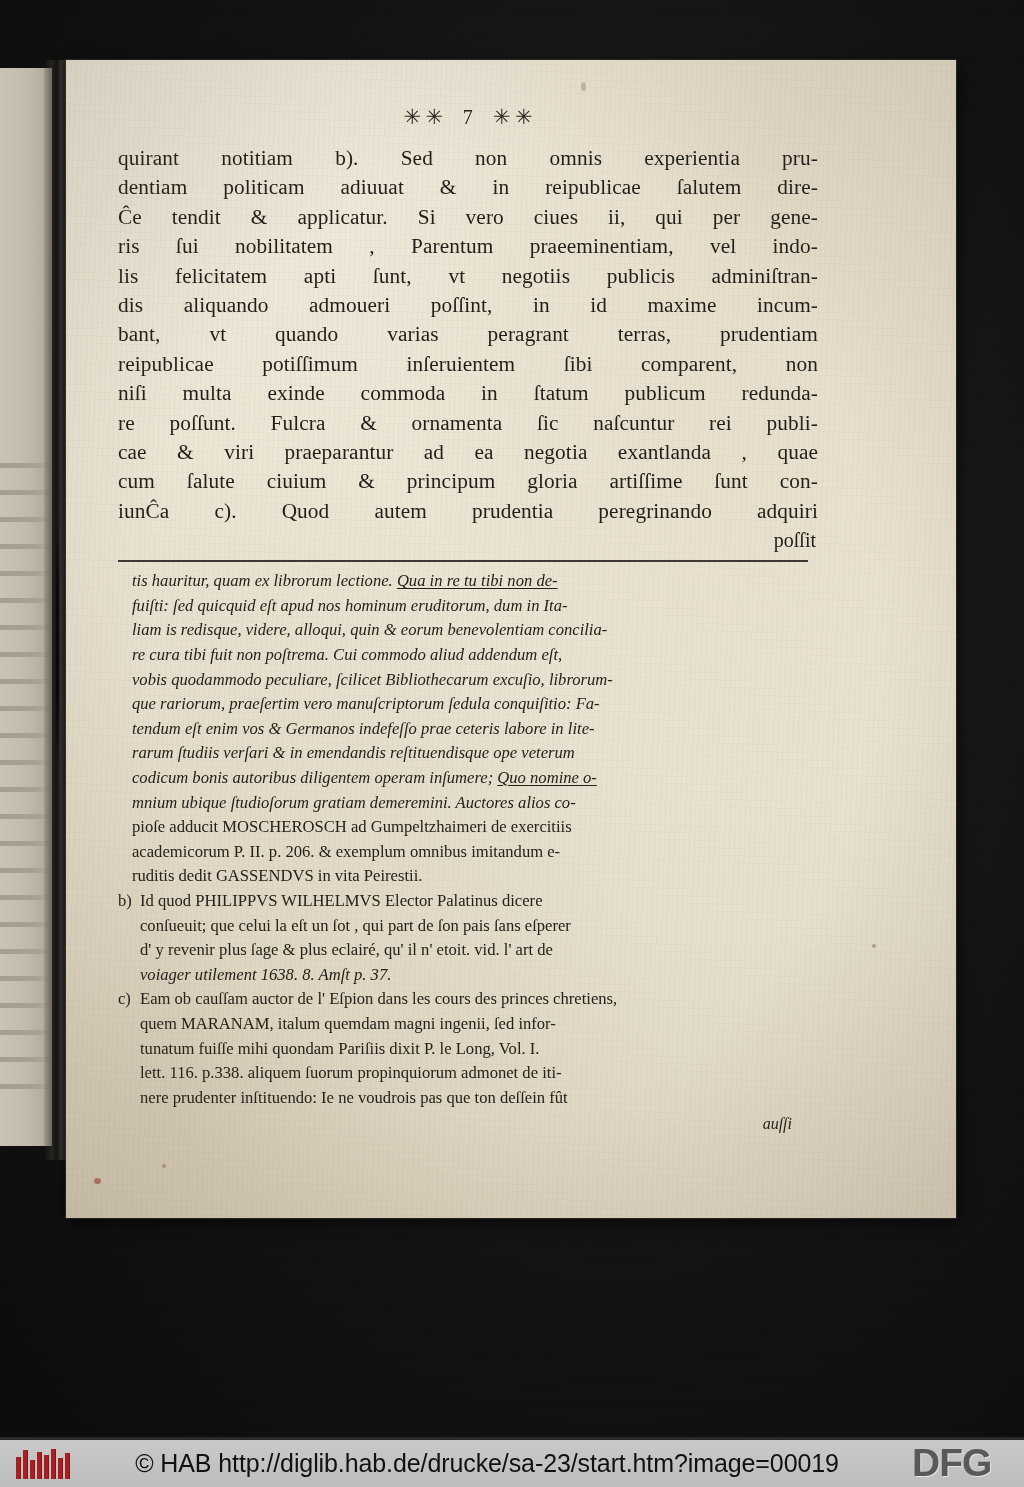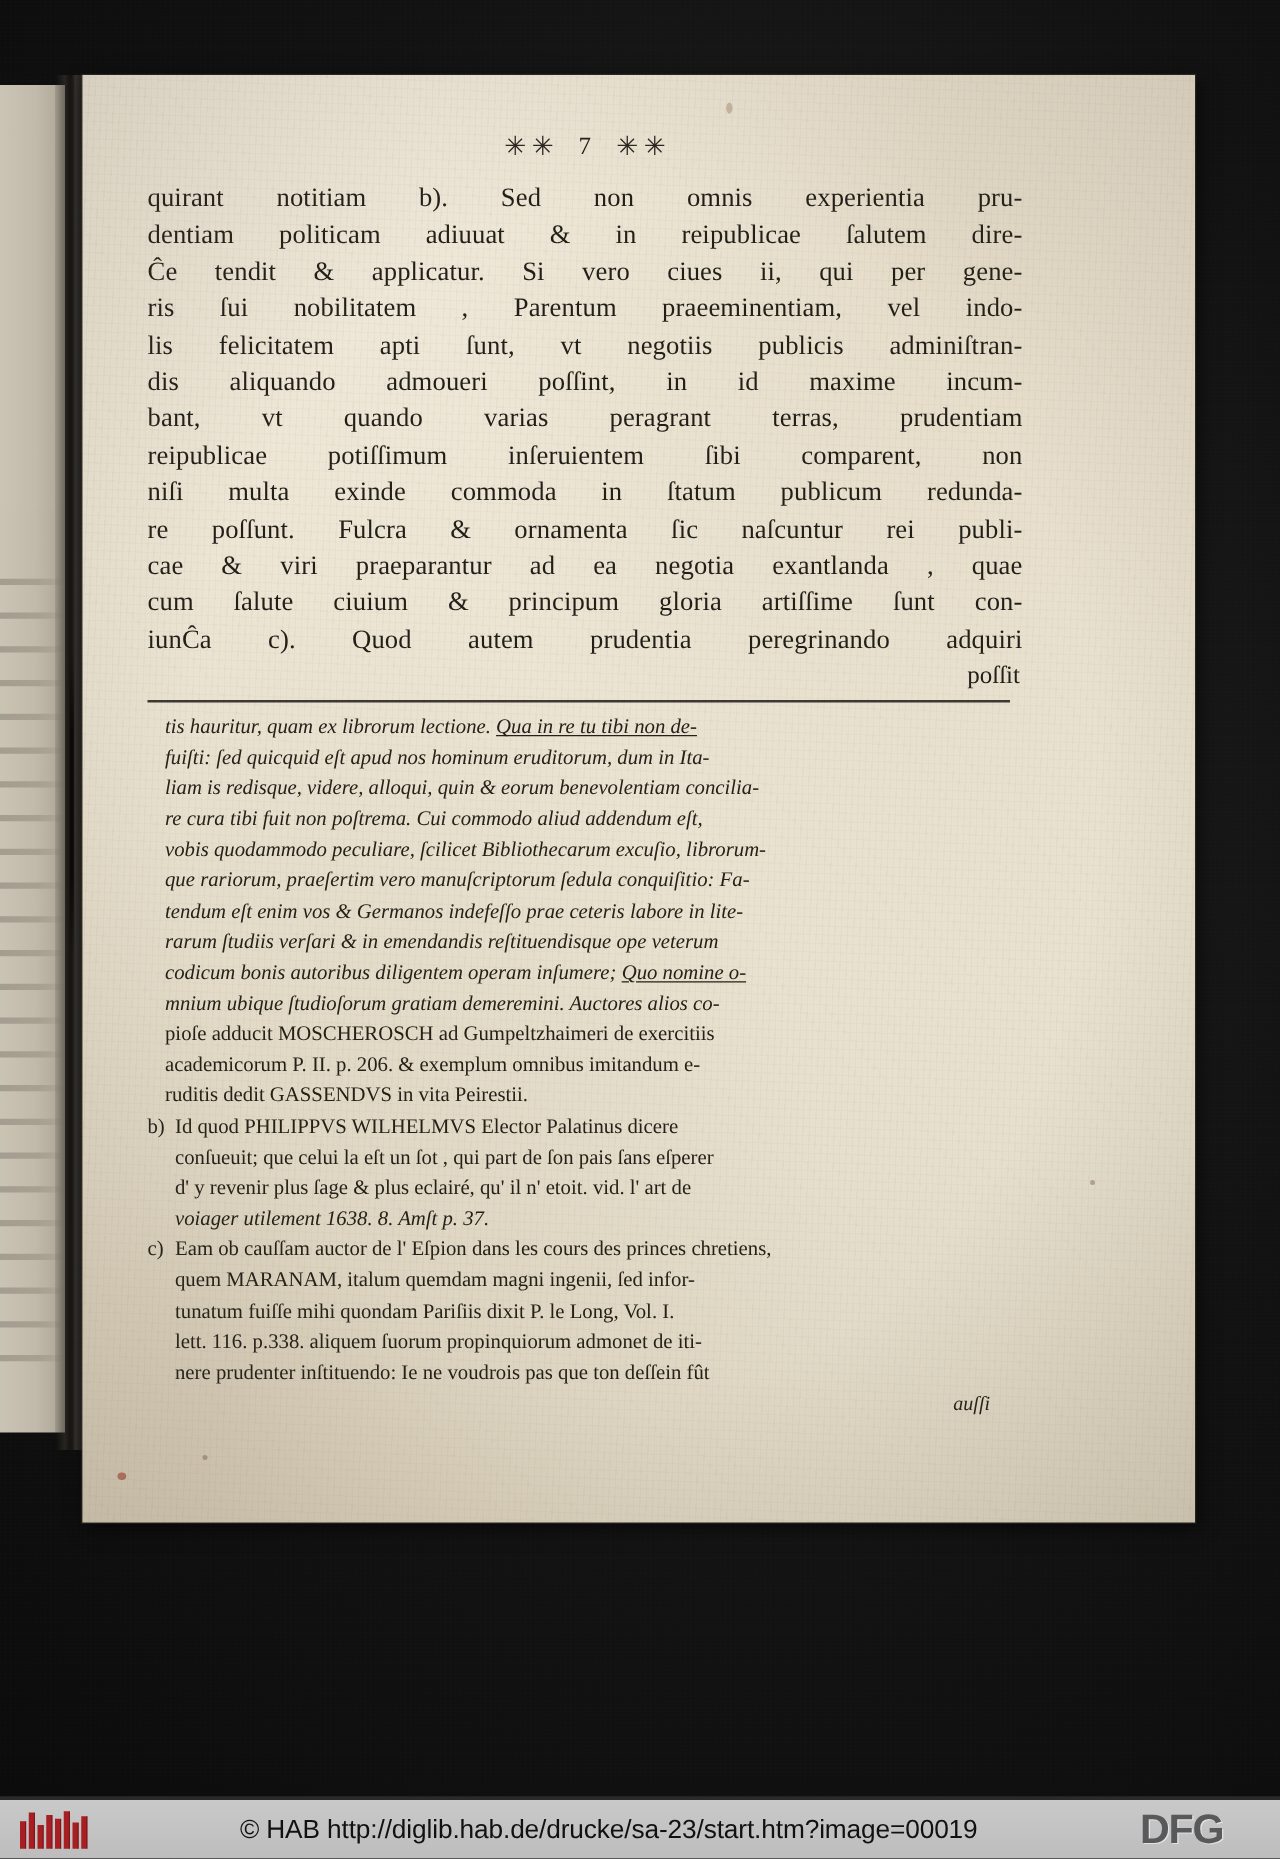--- a/index.html
+++ b/index.html
@@ -227,32 +227,32 @@
   .hab-bars { display: flex; align-items: flex-end; gap: 2px; height: 30px; }
   .hab-bars i {
     display: block; width: 5px;
     background: #a81f23;
     box-shadow: inset -1px 0 0 rgba(0,0,0,.25);
   }
   .footer-text {
     flex: 1 1 auto;
     text-align: center;
     font-family: "Liberation Sans", sans-serif;
-    font-size: 21px;
+    font-size: 25px;
     color: #111;
     letter-spacing: -0.1px;
     white-space: nowrap;
     padding-right: 24px;
   }
   .dfg-logo {
     flex: 0 0 112px;
     text-align: left;
     font-family: "Liberation Sans", sans-serif;
     font-weight: bold;
-    font-size: 33px;
+    font-size: 39px;
     letter-spacing: -1px;
     color: #58595b;
     text-shadow: 1px 1px 0 rgba(255,255,255,.55);
     padding-bottom: 2px;
   }
   .footer-tick {
     position: absolute;
     left: 0; bottom: 47px;
     width: 1024px; height: 3px;
     background: #2a2a2a;

